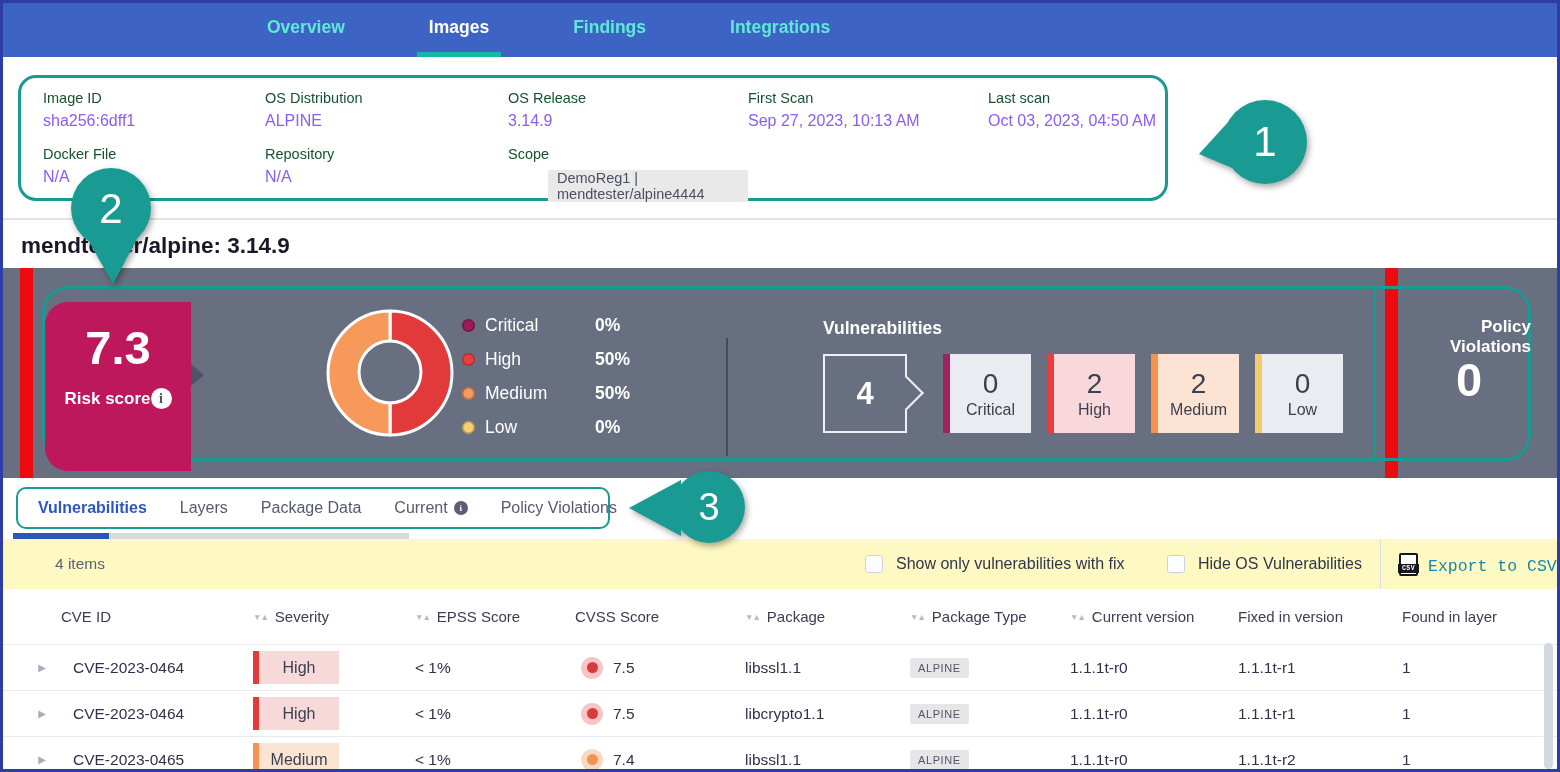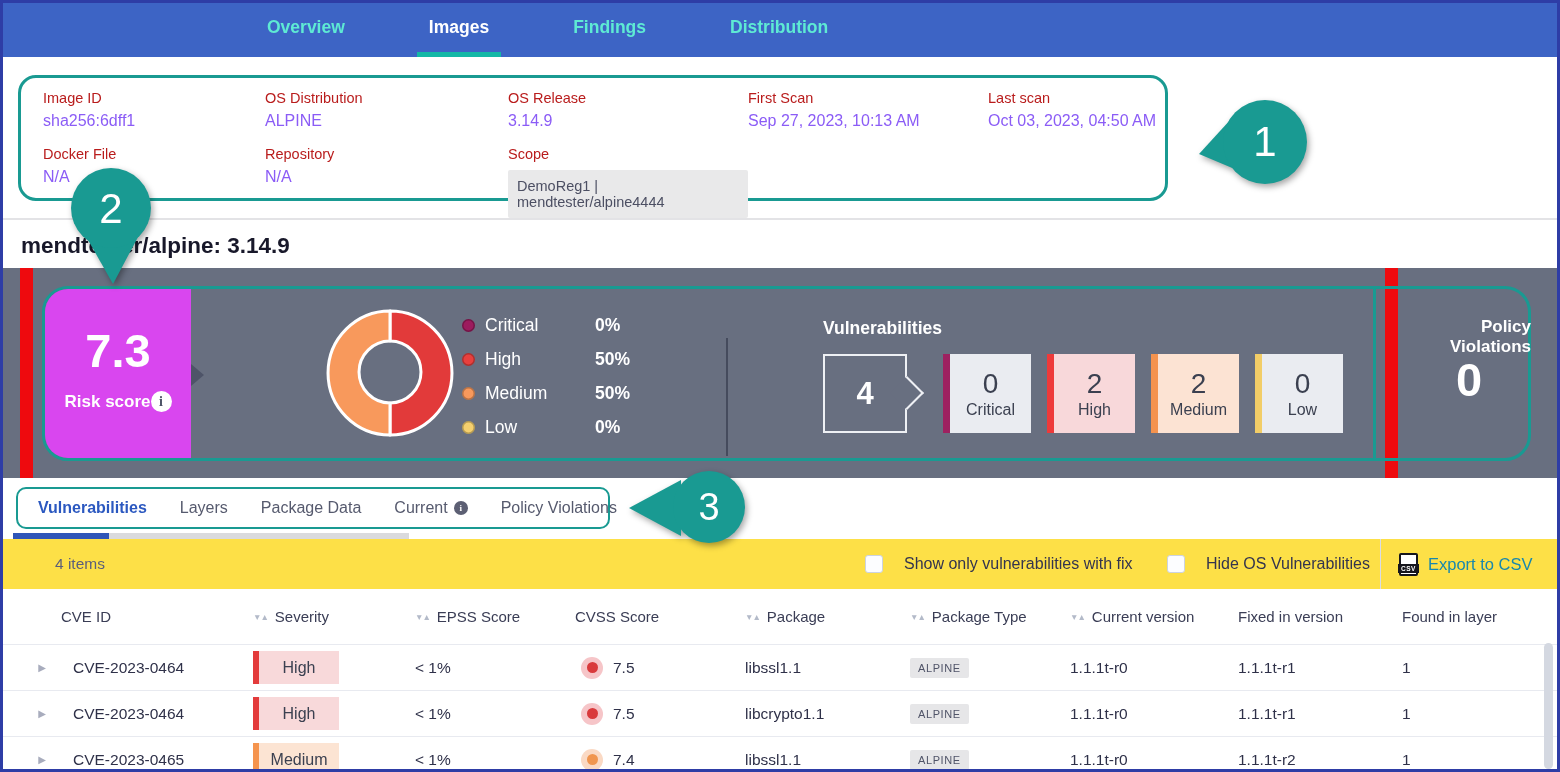--- a/index.html
+++ b/index.html
@@ -22,48 +22,48 @@
   .nav-tab.active { color:#ffffff; border-bottom:5px solid #14b8a6; }
 
   
   .info-panel {
     position:absolute; left:15px; top:72px; width:1150px; height:126px;
     border:3px solid #199a92; border-radius:18px; background:#fff;
     padding:12px 0 0 22px;
     display:grid; grid-template-columns:222px 243px 240px 240px auto;
     grid-auto-rows:56px;
   }
-  .field-label { font-size:14.5px; color:#b91c1c; margin-bottom:6px; }
+  .field-label { font-size:14.5px; color:#14532d; margin-bottom:6px; }
   .field-value { font-size:16px; color:#8b5cf6; }
   .scope-badge {
     display:inline-block; background:#e9e9ea; color:#4c4f63; font-size:14.5px;
-    padding:8px 9px; border-radius:2px; margin-top:2px;
+    padding:0 9px; border-radius:2px; margin-top:2px;margin-left:40px;
   }
 
   
   .page-divider { position:absolute; left:0; top:215px; width:1554px; height:2px; background:#e3e3e6; }
   .page-title { position:absolute; left:18px; top:230px; font-size:22.5px; font-weight:bold; color:#18182a; }
 
   
   .callout { position:absolute; filter:drop-shadow(2px 3px 3px rgba(0,0,0,0.35)); z-index:50; }
   .callout text { fill:#fff; font-family:"Liberation Sans",sans-serif; }
 
   
   .risk-panel { position:absolute; left:0; top:265px; width:1554px; height:210px; background:#686f80; }
   .red-stripe { position:absolute; top:0; height:210px; width:13px; background:#ee0a0e; }
   .stripe-a { left:17px; } .stripe-b { left:1382px; }
   .risk-outline {
     position:absolute; left:39px; top:18px; width:1489px; height:175px;
     border:3px solid #199a92; border-radius:26px;
   }
   .risk-outline-split { position:absolute; left:1370px; top:18px; width:3px; height:175px; background:#199a92; }
   .score-box {
-    position:absolute; left:42px; top:21px; width:146px; height:169px;
-    background:#d946ef; border-radius:23px 0 0 23px;
-    display:flex; flex-direction:column; align-items:center; padding-top:36px;
+    position:absolute; left:42px; top:34px; width:146px; height:169px;
+    background:#be185d; border-radius:23px 0 0 23px;
+    display:flex; flex-direction:column; align-items:center; padding-top:20px;
   }
   .score-value { font-size:47px; line-height:52px; font-weight:bold; color:#fff; }
   .score-label-row { display:flex; align-items:center; gap:0; margin-top:14px; }
   .score-label { font-size:17px; font-weight:bold; color:#fff; }
   .info-circle {
     width:21px; height:21px; border-radius:50%; background:#fff; color:#4e5468;
     font-family:"Liberation Serif",serif; font-weight:bold; font-size:14px;
     display:flex; align-items:center; justify-content:center;
   }
   .score-notch {
@@ -111,30 +111,30 @@
   .dtab-info {
     width:14px; height:14px; border-radius:50%; background:#5c5f73; color:#fff;
     font-size:9px; font-weight:bold; display:flex; align-items:center; justify-content:center;
     font-family:"Liberation Serif",serif;
   }
   .dtab-underline-active { position:absolute; left:10px; top:55px; width:96px; height:6px; background:#2f55b8; }
   .dtab-underline-rest { position:absolute; left:106px; top:55px; width:300px; height:6px; background:#dadadd; }
 
   
   .table-toolbar {
-    position:absolute; left:0; top:536px; width:1554px; height:50px; background:#fde047;
+    position:absolute; left:0; top:536px; width:1554px; height:50px; background:#fef9c3;
     display:flex; align-items:center;
   }
   .items-count { position:absolute; left:52px; font-size:15.5px; color:#5b5e7a; }
-  .filter-check { position:absolute; display:flex; align-items:center; gap:21px; cursor:pointer; }
+  .filter-check { position:absolute; display:flex; align-items:center; gap:13px; cursor:pointer; }
   .filter-1 { left:862px; } .filter-2 { left:1164px; }
   .checkbox { width:18px; height:18px; border:1.5px solid #ccd3e0; border-radius:3px; background:#fcfdff; }
   .filter-label { font-size:16px; color:#33344e; }
   .toolbar-divider { position:absolute; left:1377px; top:0; width:1px; height:50px; background:#d9dce6; }
-  .export-btn { position:absolute; left:1396px; display:flex; align-items:center; gap:10px; cursor:pointer; }
+  .export-btn { position:absolute; left:1396px; display:flex; align-items:flex-end; gap:10px; cursor:pointer;font-family:Liberation Mono, monospace; }
   .csv-icon { position:relative; width:19px; height:23px; border:2px solid #16161d; border-radius:2px; background:#fff; }
   .csv-icon .band {
     position:absolute; left:-3px; top:9px; width:21px; height:9px; background:#16161d;
     color:#fff; font-size:6.5px; font-weight:bold; text-align:center; line-height:9px; letter-spacing:0.5px;
   }
   .export-label { font-size:16.5px; color:#1787ae; }
 
   
   .vuln-table { position:absolute; left:0; top:586px; width:1554px; }
   .tr {
@@ -166,21 +166,21 @@
 </style>
 </head>
 <body>
 
 <div class="screen">
 
   <nav class="topnav">
     <div class="nav-tab">Overview</div>
     <div class="nav-tab active">Images</div>
     <div class="nav-tab">Findings</div>
-    <div class="nav-tab">Distribution</div>
+    <div class="nav-tab">Integrations</div>
   </nav>
 
   <section class="info-panel">
     <div>
       <div class="field-label">Image ID</div>
       <div class="field-value">sha256:6dff1</div>
     </div>
     <div>
       <div class="field-label">OS Distribution</div>
       <div class="field-value">ALPINE</div>

